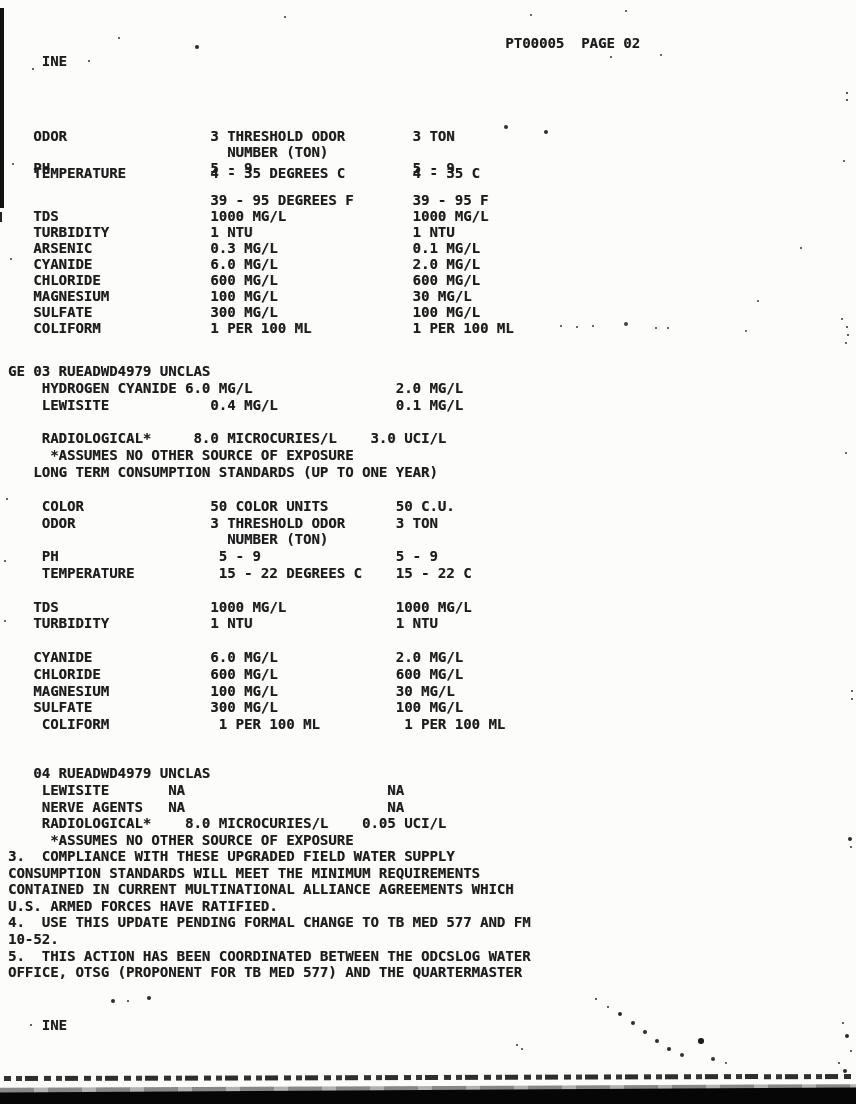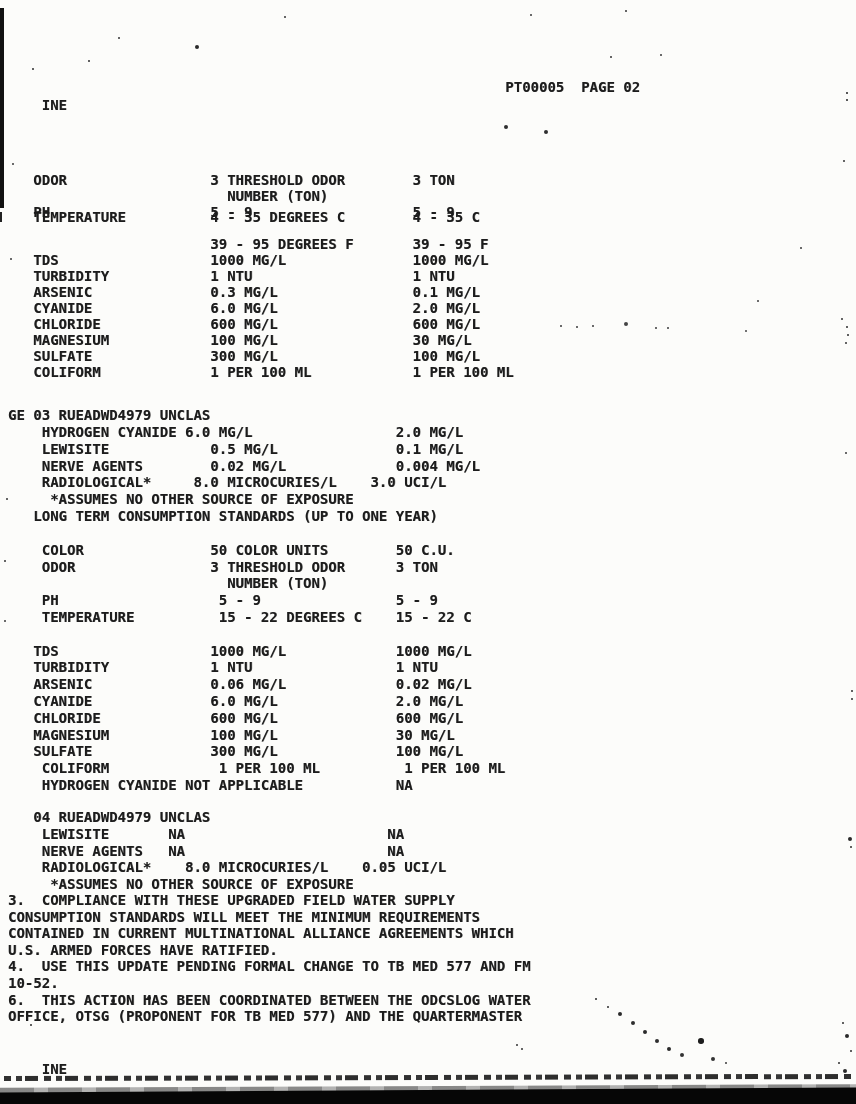--- a/index.html
+++ b/index.html
@@ -14,21 +14,20 @@
   .doc-line {
     position: absolute;
     left: 8px;
     white-space: pre;
     font-size: 14px;
     line-height: 14px;
     font-weight: 700;
     color: #1c1c1c;
     letter-spacing: 0px;
     text-shadow: 0.4px 0.3px 0 rgba(20,20,20,0.5);
-    margin-top: 44px;
   }
   
   .left-edge-line {
     position: absolute; left: 0; top: 8px; width: 4px; height: 200px;
     background: #111;
   }
   .left-edge-tick {
     position: absolute; left: 0; top: 212px; width: 2px; height: 10px;
     background: #222;
   }
@@ -104,46 +103,43 @@
     <div class="doc-line" style="top: 209px;">   TDS                  1000 MG/L               1000 MG/L</div>
     <div class="doc-line" style="top: 225px;">   TURBIDITY            1 NTU                   1 NTU</div>
     <div class="doc-line" style="top: 241px;">   ARSENIC              0.3 MG/L                0.1 MG/L</div>
     <div class="doc-line" style="top: 257px;">   CYANIDE              6.0 MG/L                2.0 MG/L</div>
     <div class="doc-line" style="top: 273px;">   CHLORIDE             600 MG/L                600 MG/L</div>
     <div class="doc-line" style="top: 289px;">   MAGNESIUM            100 MG/L                30 MG/L</div>
     <div class="doc-line" style="top: 305px;">   SULFATE              300 MG/L                100 MG/L</div>
     <div class="doc-line" style="top: 321px;">   COLIFORM             1 PER 100 ML            1 PER 100 ML</div>
     <div class="doc-line" style="top: 364px;">GE 03 RUEADWD4979 UNCLAS</div>
     <div class="doc-line" style="top: 381px;">    HYDROGEN CYANIDE 6.0 MG/L                 2.0 MG/L</div>
-    <div class="doc-line" style="top: 397.8px;">    LEWISITE            0.5 MG/L              0.1 MG/L</div>
-    <div class="doc-line" style="top: 414.6px;">    NERVE AGENTS        0.02 MG/L             0.004 MG/L</div>
+    <div class="doc-line" style="top: 397.8px;">    LEWISITE            0.4 MG/L              0.1 MG/L</div>
     <div class="doc-line" style="top: 431.4px;">    RADIOLOGICAL*     8.0 MICROCURIES/L    3.0 UCI/L</div>
     <div class="doc-line" style="top: 448.2px;">     *ASSUMES NO OTHER SOURCE OF EXPOSURE</div>
     <div class="doc-line" style="top: 465px;">   LONG TERM CONSUMPTION STANDARDS (UP TO ONE YEAR)</div>
     <div class="doc-line" style="top: 498.8px;">    COLOR               50 COLOR UNITS        50 C.U.</div>
     <div class="doc-line" style="top: 515.6px;">    ODOR                3 THRESHOLD ODOR      3 TON</div>
     <div class="doc-line" style="top: 532.4px;">                          NUMBER (TON)</div>
     <div class="doc-line" style="top: 549.2px;">    PH                   5 - 9                5 - 9</div>
     <div class="doc-line" style="top: 566px;">    TEMPERATURE          15 - 22 DEGREES C    15 - 22 C</div>
     <div class="doc-line" style="top: 599.6px;">   TDS                  1000 MG/L             1000 MG/L</div>
     <div class="doc-line" style="top: 616.4px;">   TURBIDITY            1 NTU                 1 NTU</div>
-    <div class="doc-line" style="top: 633.2px;">   ARSENIC              0.06 MG/L             0.02 MG/L</div>
     <div class="doc-line" style="top: 650px;">   CYANIDE              6.0 MG/L              2.0 MG/L</div>
     <div class="doc-line" style="top: 666.8px;">   CHLORIDE             600 MG/L              600 MG/L</div>
     <div class="doc-line" style="top: 683.6px;">   MAGNESIUM            100 MG/L              30 MG/L</div>
     <div class="doc-line" style="top: 700.4px;">   SULFATE              300 MG/L              100 MG/L</div>
     <div class="doc-line" style="top: 717.2px;">    COLIFORM             1 PER 100 ML          1 PER 100 ML</div>
-    <div class="doc-line" style="top: 734px;">    HYDROGEN CYANIDE NOT APPLICABLE           NA</div>
     <div class="doc-line" style="top: 766px;">   04 RUEADWD4979 UNCLAS</div>
     <div class="doc-line" style="top: 799.6px;">    NERVE AGENTS   NA                        NA</div>
     <div class="doc-line" style="top: 783px;">    LEWISITE       NA                        NA</div>
     <div class="doc-line" style="top: 816.2px;">    RADIOLOGICAL*    8.0 MICROCURIES/L    0.05 UCI/L</div>
     <div class="doc-line" style="top: 832.8px;">     *ASSUMES NO OTHER SOURCE OF EXPOSURE</div>
     <div class="doc-line" style="top: 849px;">3.  COMPLIANCE WITH THESE UPGRADED FIELD WATER SUPPLY</div>
     <div class="doc-line" style="top: 865.6px;">CONSUMPTION STANDARDS WILL MEET THE MINIMUM REQUIREMENTS</div>
     <div class="doc-line" style="top: 882.2px;">CONTAINED IN CURRENT MULTINATIONAL ALLIANCE AGREEMENTS WHICH</div>
     <div class="doc-line" style="top: 898.8px;">U.S. ARMED FORCES HAVE RATIFIED.</div>
     <div class="doc-line" style="top: 915.4px;">4.  USE THIS UPDATE PENDING FORMAL CHANGE TO TB MED 577 AND FM</div>
     <div class="doc-line" style="top: 932px;">10-52.</div>
-    <div class="doc-line" style="top: 948.6px;">6.  THIS ACTION HAS BEEN COORDINATED BETWEEN THE ODCSLOG WATER</div>
+    <div class="doc-line" style="top: 948.6px;">5.  THIS ACTION HAS BEEN COORDINATED BETWEEN THE ODCSLOG WATER</div>
     <div class="doc-line" style="top: 965.2px;">OFFICE, OTSG (PROPONENT FOR TB MED 577) AND THE QUARTERMASTER</div>
     <div class="doc-line" style="top: 1018px;">    INE</div>
   </div>
 
 </body></html>

